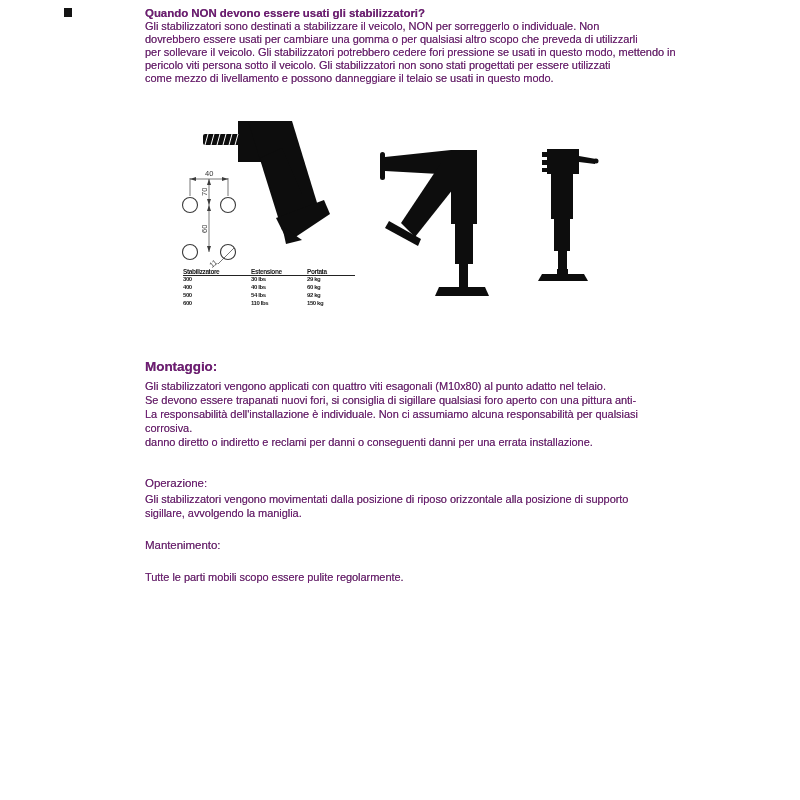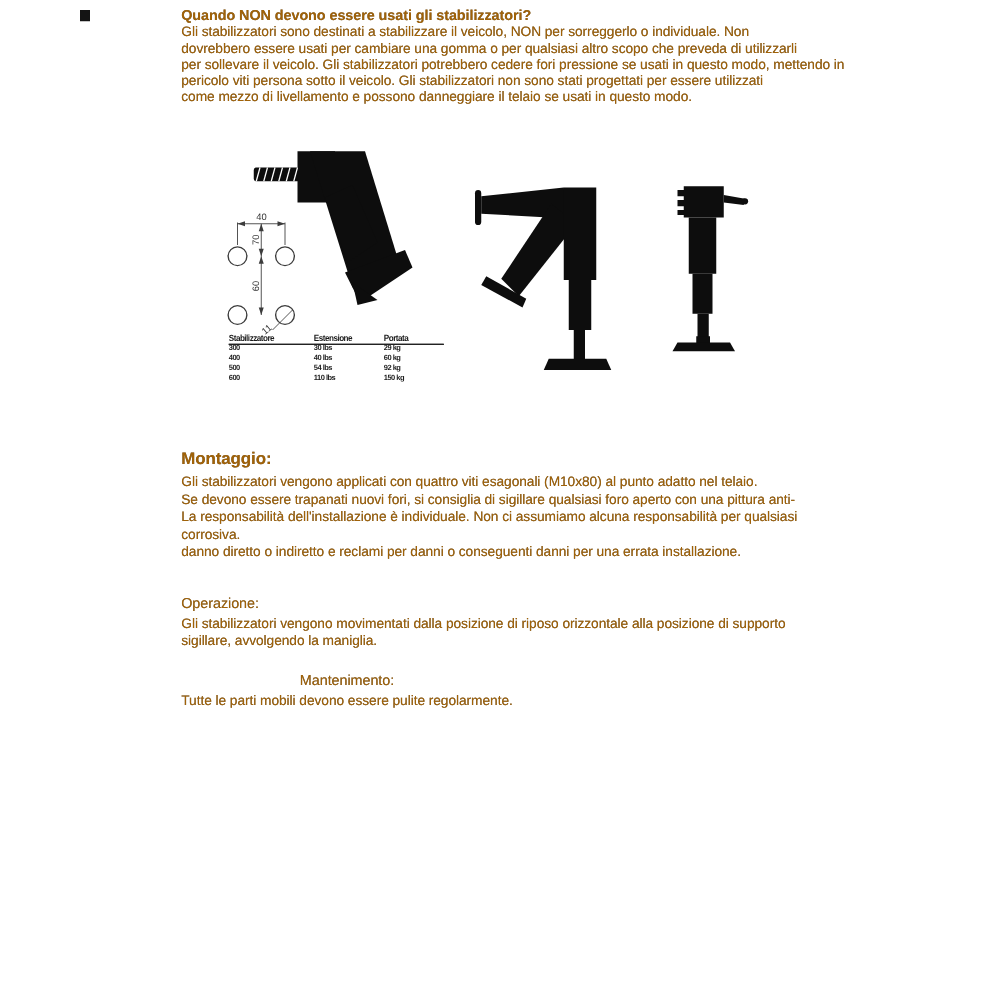--- a/index.html
+++ b/index.html
@@ -2,21 +2,21 @@
 <html><head>
 <meta charset="utf-8">
 <style>
   html,body{margin:0;padding:0;}
   body{
     width:800px;height:800px;background:#ffffff;position:relative;overflow:hidden;
     font-family:"Liberation Sans","DejaVu Sans",sans-serif;color:#242424;
   }
   .abs{position:absolute;}
   
-  .doc-text{color:#a16207;text-shadow:0 0 .45px rgba(40,40,40,.65);letter-spacing:-0.05px;}
+  .doc-text{color:#701a75;text-shadow:0 0 .45px rgba(40,40,40,.65);letter-spacing:-0.05px;}
   .line{white-space:nowrap;font-size:11px;line-height:13px;height:13px;}
   .title-line{font-weight:bold;font-size:11.5px;line-height:14px;white-space:nowrap;}
   .h-big{font-weight:bold;font-size:13.5px;white-space:nowrap;}
   .h-small{font-weight:normal;font-size:11.5px;white-space:nowrap;}
   .mont-line,.oper-line{white-space:nowrap;font-size:11px;line-height:14px;height:14px;}
   
   .artifact{width:8px;height:9px;background:#141414;}
   
   .micro-table{
     border-collapse:collapse;filter:blur(.35px);color:#1b1b1b;
@@ -194,15 +194,15 @@
   <div class="mont-line">danno diretto o indiretto e reclami per danni o conseguenti danni per una errata installazione.</div>
 </div>
 
 <div class="abs doc-text" style="left:145px;top:477px;">
   <div class="h-small" style="margin-bottom:3px;">Operazione:</div>
   <div class="oper-line">Gli stabilizzatori vengono movimentati dalla posizione di riposo orizzontale alla posizione di supporto</div>
   <div class="oper-line">sigillare, avvolgendo la maniglia.</div>
 </div>
 
 <div class="abs doc-text" style="left:145px;top:539px;">
-  <div class="h-small" style="margin-bottom:3px;text-align:center;">Mantenimento:</div>
-  <div class="oper-line">Tutte le parti mobili devono essere pulite regolarmente.</div>
+  <div class="h-small" style="margin-bottom:19px;">Mantenimento:</div>
+  <div class="oper-line">Tutte le parti mobili scopo essere pulite regolarmente.</div>
 </div>
 
 </body></html>

